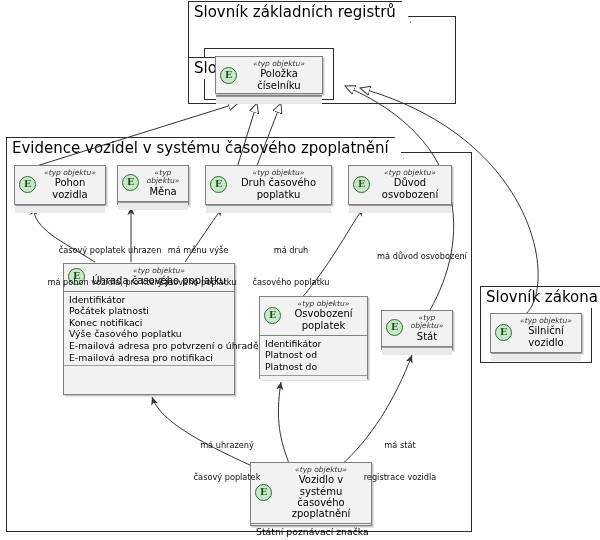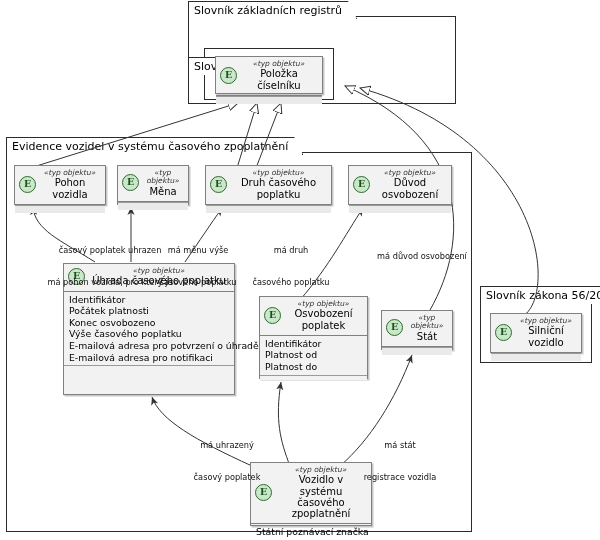--- a/index.html
+++ b/index.html
@@ -5,21 +5,21 @@
   html,body{margin:0;padding:0;background:#fff;}
   body{width:600px;height:540px;position:relative;overflow:hidden;
        font-family:"DejaVu Sans","Liberation Sans",sans-serif;}
   #stage{position:absolute;left:0;top:0;width:600px;height:540px;}
 
   
   .pkg{position:absolute;box-sizing:border-box;background:#fff;
        border:1px solid #2b2b2b;}
   .pkg-tab{position:absolute;box-sizing:border-box;background:#fff;
        border:1px solid #2b2b2b;border-bottom:none;
-       font-size:11px;color:#000;line-height:1;
+       font-size:15px;color:#000;line-height:1;
        padding:3px 14px 3px 5px;white-space:nowrap;
        clip-path:polygon(0 0, calc(100% - 9px) 0, 100% 100%, 0 100%);}
   .pkg-tab span{display:inline-block;}
 
   
   .ent{position:absolute;box-sizing:border-box;background:#f2f2f2;
        border:1px solid #808080;
        box-shadow:1.5px 1.5px 0 rgba(0,0,0,.22);}
   .ent-head{display:flex;align-items:center;gap:4px;padding:3px 5px 4px 4px;}
   .ent-icon{flex:0 0 auto;width:15px;height:15px;border-radius:50%;
@@ -161,21 +161,21 @@
       <div class="ent-icon">E</div>
       <div class="ent-titles">
         <span class="stereo">«typ objektu»</span>
         <span class="ename">Úhrada časového poplatku</span>
       </div>
     </div>
     <div class="ent-sep"></div>
     <div class="ent-attrs">
       <div class="attr">Identifikátor</div>
       <div class="attr">Počátek platnosti</div>
-      <div class="attr">Konec osvobozeno</div>
+      <div class="attr">Konec notifikaci</div>
       <div class="attr">Výše časového poplatku</div>
       <div class="attr">E-mailová adresa pro potvrzení o úhradě</div>
       <div class="attr">E-mailová adresa pro notifikaci</div>
     </div>
     <div class="ent-foot2"></div>
   </div>
 
   <div class="ent" style="left:259px;top:296px;width:109px;height:83px;">
     <div class="ent-head">
       <div class="ent-icon">E</div>

